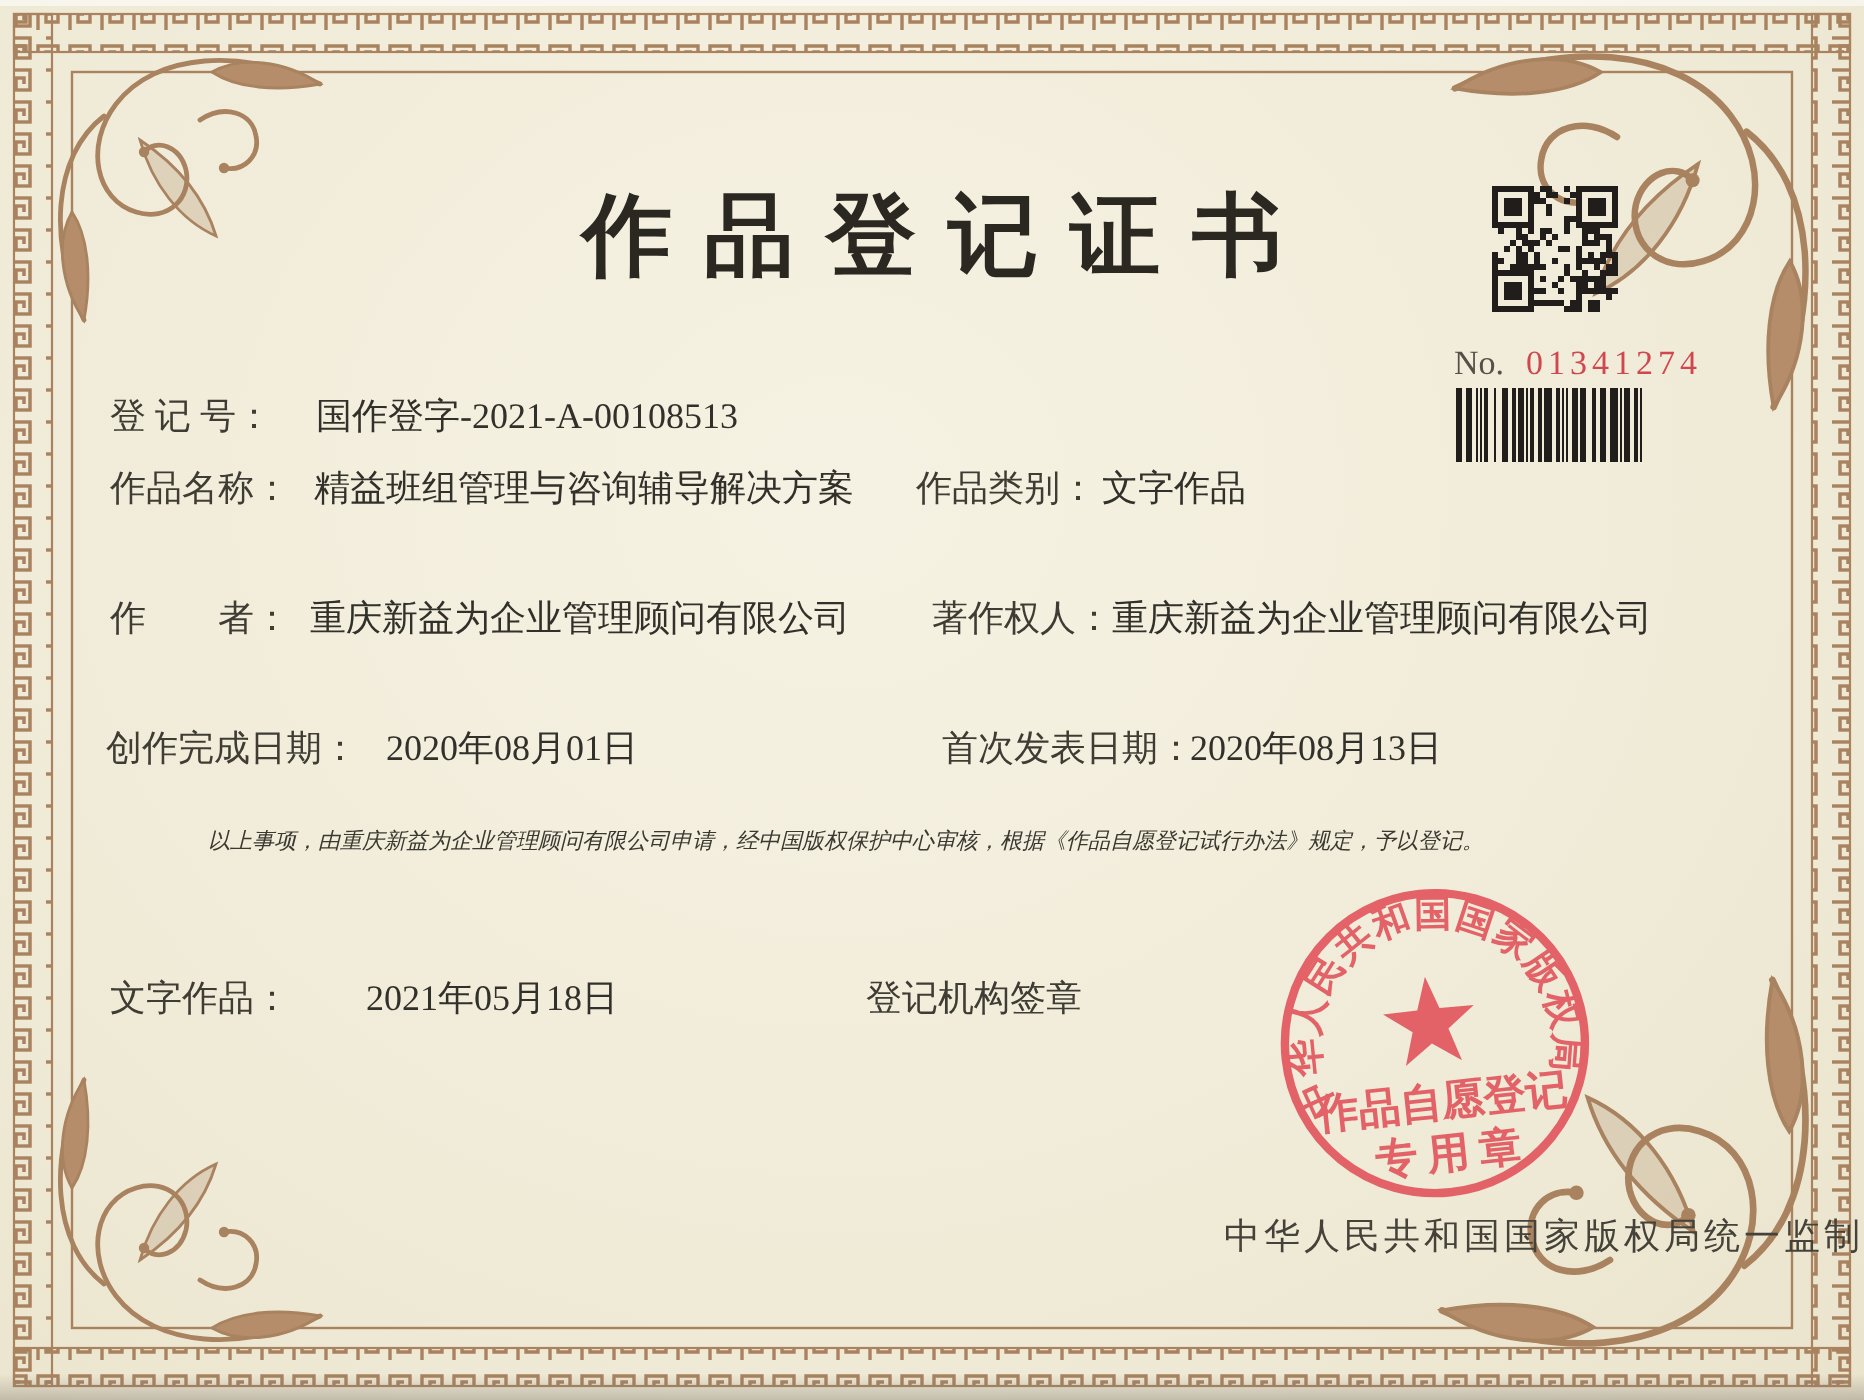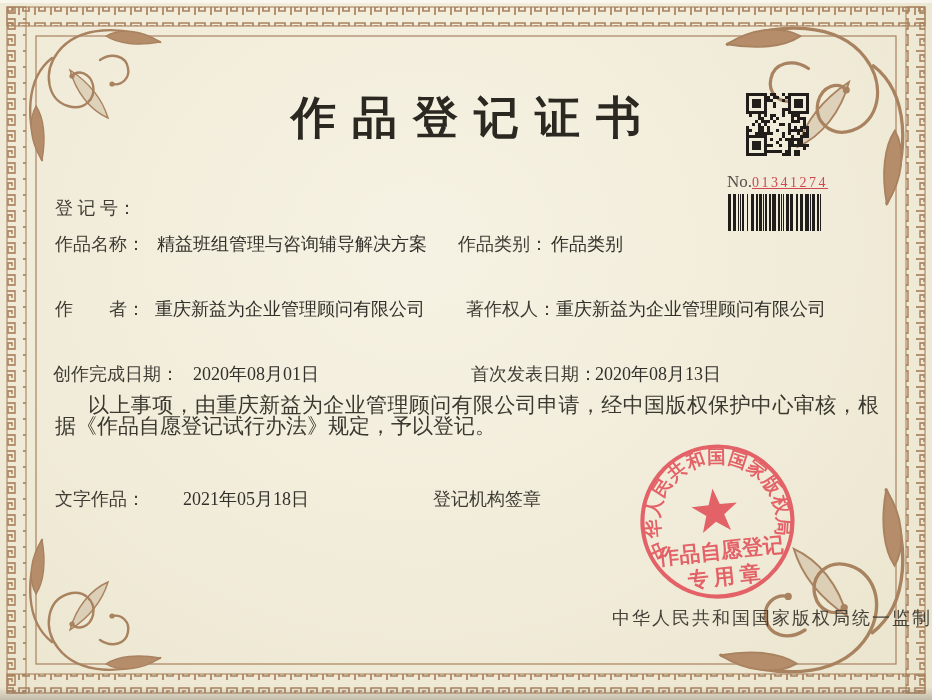--- a/index.html
+++ b/index.html
@@ -9,30 +9,30 @@
     font-family:"Liberation Serif","DejaVu Serif",serif;
     color:#34322b;
   }
   .border-svg{position:absolute;left:0;top:0;width:932px;height:700px;}
   .title{
     position:absolute;left:0;top:88px;width:932px;margin:0;
     text-align:center;font-size:45px;font-weight:bold;letter-spacing:16px;
     color:#2b2822;text-indent:16px;
   }
   .qr{position:absolute;left:746px;top:93px;}
-  .serial-line{position:absolute;left:727px;top:172px;display:flex;align-items:baseline;white-space:nowrap;}
+  .serial-line{position:absolute;left:727px;top:172px;display:flex;align-items:baseline;gap:11px;white-space:nowrap;}
   .no-label{font-size:17px;color:#55504a;}
-  .no-value{font-size:14px;color:var(--accent-red,#d0484f);letter-spacing:2.5px;text-decoration:underline;}
+  .no-value{font-size:17px;color:var(--accent-red,#d0484f);letter-spacing:2.5px;}
   .barcode{position:absolute;left:728px;top:194px;}
   .lab,.val{position:absolute;font-size:18px;white-space:nowrap;}
   .lab{color:#3f3c34;text-align:right;}
   .val{color:#32302a;}
   .statement{
-    position:absolute;left:55px;top:395px;width:824px;margin:0;
-    font-size:21px;line-height:21px;text-indent:33px;color:#3a382f;text-align:justify;
+    position:absolute;left:55px;top:395px;width:824px;margin:16px;
+    font-size:11px;line-height:21px;text-indent:33px;color:#3a382f;text-align:justify;font-style:italic;
   }
   .footer{
     position:absolute;left:0;top:606px;width:932px;text-align:right;
     font-size:18px;letter-spacing:2px;color:#45423a;
   }
   .seal{position:absolute;left:633px;top:437px;width:172px;height:172px;overflow:visible;}
   .seal text{fill:var(--seal-red,#e25059);font-family:"Liberation Serif","DejaVu Serif",serif;font-weight:bold;}
   .scan-shadow-bottom{
     position:absolute;left:0;bottom:0;width:932px;height:13px;
     background:linear-gradient(to bottom, rgba(120,113,100,0), rgba(125,118,106,0.38));
@@ -251,25 +251,26 @@
       <rect x="68" y="0" width="2" height="37" fill="#201d1a"></rect>
       <rect x="72" y="0" width="3" height="37" fill="#201d1a"></rect>
       <rect x="77" y="0" width="4" height="37" fill="#201d1a"></rect>
       <rect x="82" y="0" width="1" height="37" fill="#201d1a"></rect>
       <rect x="84" y="0" width="3" height="37" fill="#201d1a"></rect>
       <rect x="89" y="0" width="2" height="37" fill="#201d1a"></rect>
       <rect x="92" y="0" width="2" height="37" fill="#201d1a"></rect>
     </svg>
 
   <span class="lab" style="left:55px;top:196px">登 记 号：</span>
+  <span class="val" style="left:158px;top:196px">国作登字-2021-A-00108513</span>
 
   <span class="lab" style="left:55px;top:232px">作品名称：</span>
   <span class="val" style="left:157px;top:232px">精益班组管理与咨询辅导解决方案</span>
   <span class="lab" style="left:458px;top:232px">作品类别：</span>
-  <span class="val" style="left:551px;top:232px">作品类别</span>
+  <span class="val" style="left:551px;top:232px">文字作品</span>
 
   <span class="lab" style="left:55px;top:297px">作　　者：</span>
   <span class="val" style="left:155px;top:297px">重庆新益为企业管理顾问有限公司</span>
   <span class="lab" style="left:466px;top:297px">著作权人：</span>
   <span class="val" style="left:556px;top:297px">重庆新益为企业管理顾问有限公司</span>
 
   <span class="lab" style="left:53px;top:362px">创作完成日期：</span>
   <span class="val" style="left:193px;top:362px">2020年08月01日</span>
   <span class="lab" style="left:471px;top:362px">首次发表日期：</span>
   <span class="val" style="left:595px;top:362px">2020年08月13日</span>

